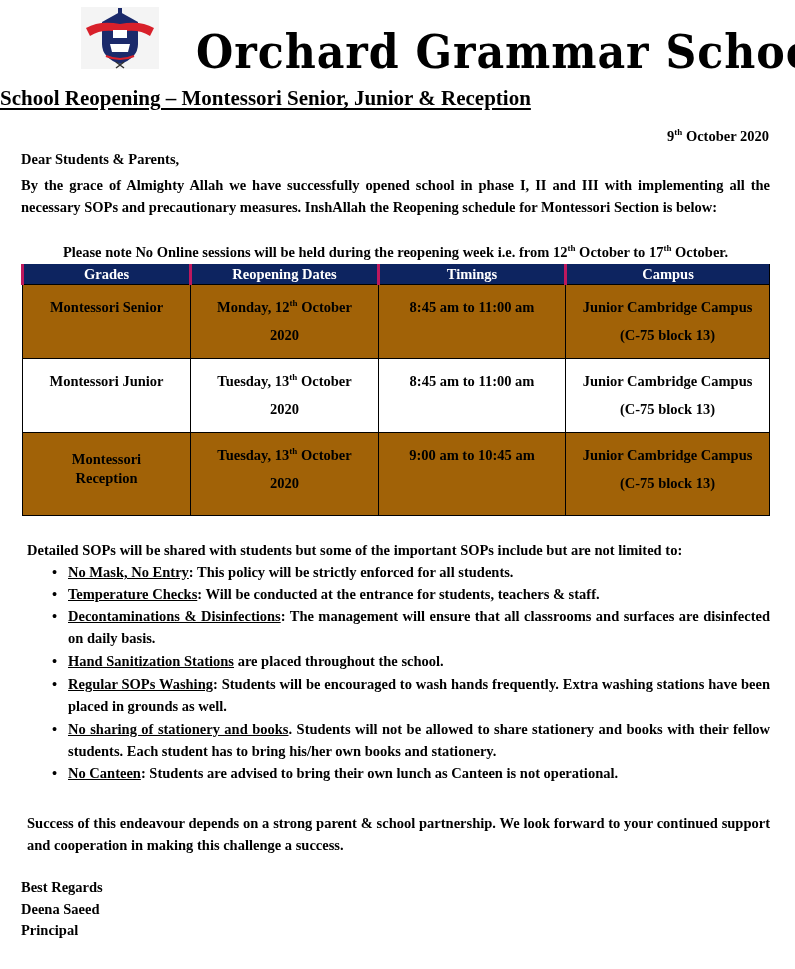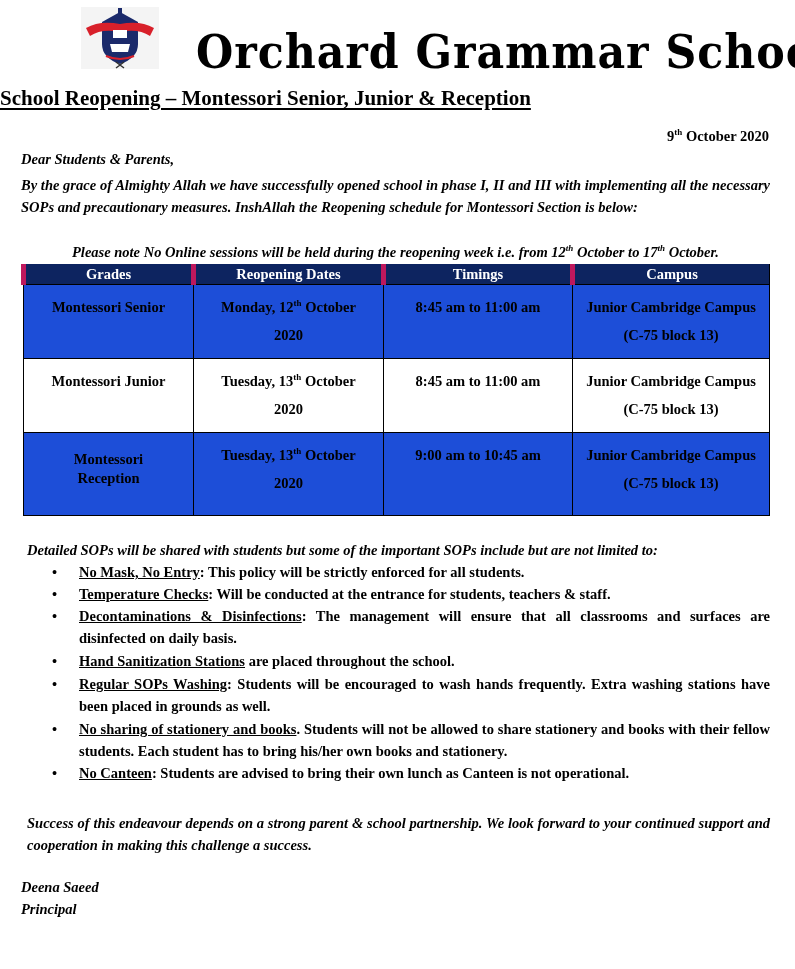--- a/index.html
+++ b/index.html
@@ -5,29 +5,29 @@
   html, body { margin:0; padding:0; background:#ffffff; }
   body { width:795px; height:969px; position:relative; overflow:hidden;
          font-family:"Liberation Serif", serif; color:#000; font-weight:bold; }
   .logo { position:absolute; left:80px; top:6px; width:80px; height:64px; }
   .school-name { position:absolute; left:196px; top:22px; width:540px; text-align:left;
          font-family:"DejaVu Serif", serif; font-size:46px; font-weight:bold; letter-spacing:1px;
          line-height:60px; white-space:nowrap; transform:scaleX(0.93); transform-origin:left; }
   .subtitle { position:absolute; left:0; top:86px; width:795px; text-align:left;
          font-size:21px; text-decoration:underline; text-underline-offset:3px; }
   .date { position:absolute; right:26px; top:128px; font-size:14.5px;font-family:Liberation Serif, serif; }
-  .p { position:absolute; left:21px; width:749px; font-size:14.5px; line-height:22px; text-align:justify;font-style:italic; }
+  .p { position:absolute; left:21px; width:749px; font-size:14.5px; line-height:22px; text-align:justify; }
   sup { font-size:9px; line-height:0; vertical-align:6px; }
   table { position:absolute; left:21px; top:264px; width:749px; border-collapse:collapse; font-size:14.5px; }
-  th { background:#0d2460; color:#fff; height:20px; padding:0; border-left:5px solid #be185d; border-right:1px solid #000; }
+  th { background:#0d2460; color:#fff; height:20px; padding:0; border-left:3px solid #be185d; border-right:1px solid #000; }
   td { border:1px solid #000; text-align:center; vertical-align:top; padding:8px 4px 0 4px; line-height:28px; height:65px; }
-  tr.shade td { background:#1d4ed8; }
+  tr.shade td { background:#a16207; }
   .bul { position:absolute; left:52px; width:718px; font-size:14.5px; line-height:22px; }
   .bul .dot { position:absolute; left:0; top:0; }
-  .bul .txt { margin-left:27px; text-align:justify; }
+  .bul .txt { margin-left:16px; text-align:justify; }
   .u { text-decoration:underline; }
 </style>
 </head>
 <body>
 
 <div class="logo">
   <svg width="80" height="64" viewBox="0 0 80 64">
     <rect x="1" y="1" width="78" height="62" fill="#f4f4f4"></rect>
     <path d="M40 6 L58 16 L58 38 Q58 52 40 58 Q22 52 22 38 L22 16 Z" fill="#1b2a6b"></path>
     <rect x="38" y="2" width="4" height="8" fill="#1b2a6b"></rect>
@@ -106,15 +106,16 @@
     <div class="txt"><span class="u">No sharing of stationery and books</span><span>. Students will not be allowed to share stationery and books with their fellow students. Each student has to bring his/her own books and stationery.</span></div>
   </div>
 <div class="bul" style="top:762px;">
     <span class="dot">•</span>
     <div class="txt"><span class="u">No Canteen</span><span>: Students are advised to bring their own lunch as Canteen is not operational.</span></div>
   </div>
 
 <div class="p" style="top:812px; left:27px; width:743px;">Success of this endeavour depends on a strong parent &amp; school partnership. We look forward to your continued support and cooperation in making this challenge a success.</div>
 
 <div class="p" style="top:877px; line-height:21.5px;">
+  <div>Best Regards</div>
   <div>Deena Saeed</div>
   <div>Principal</div>
 </div>
 
 </body></html>

